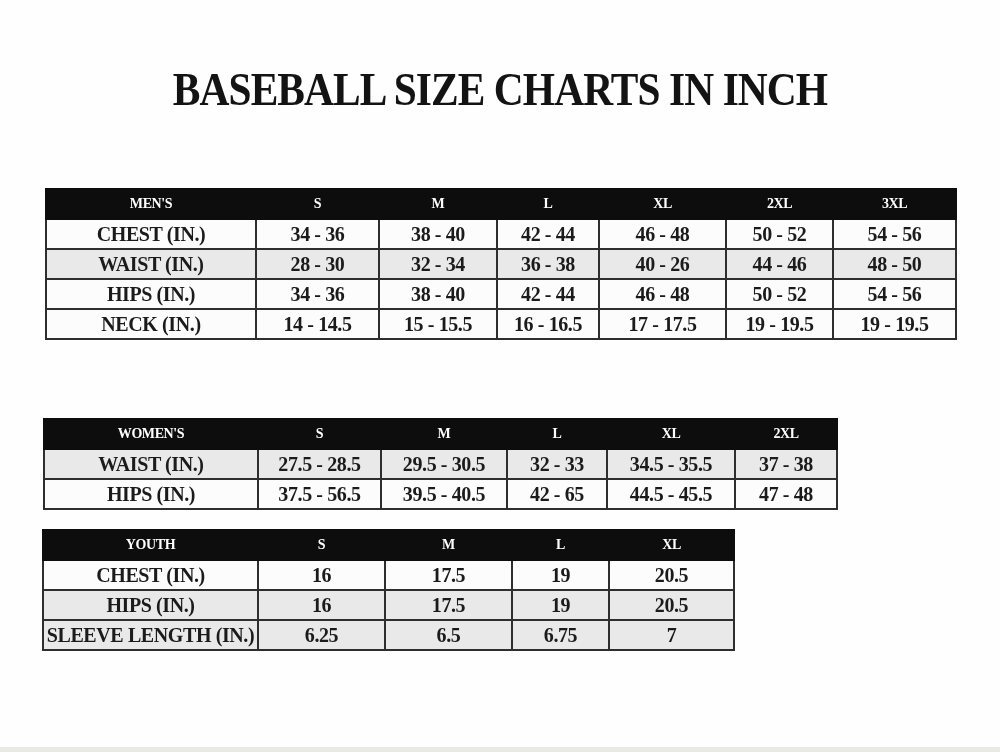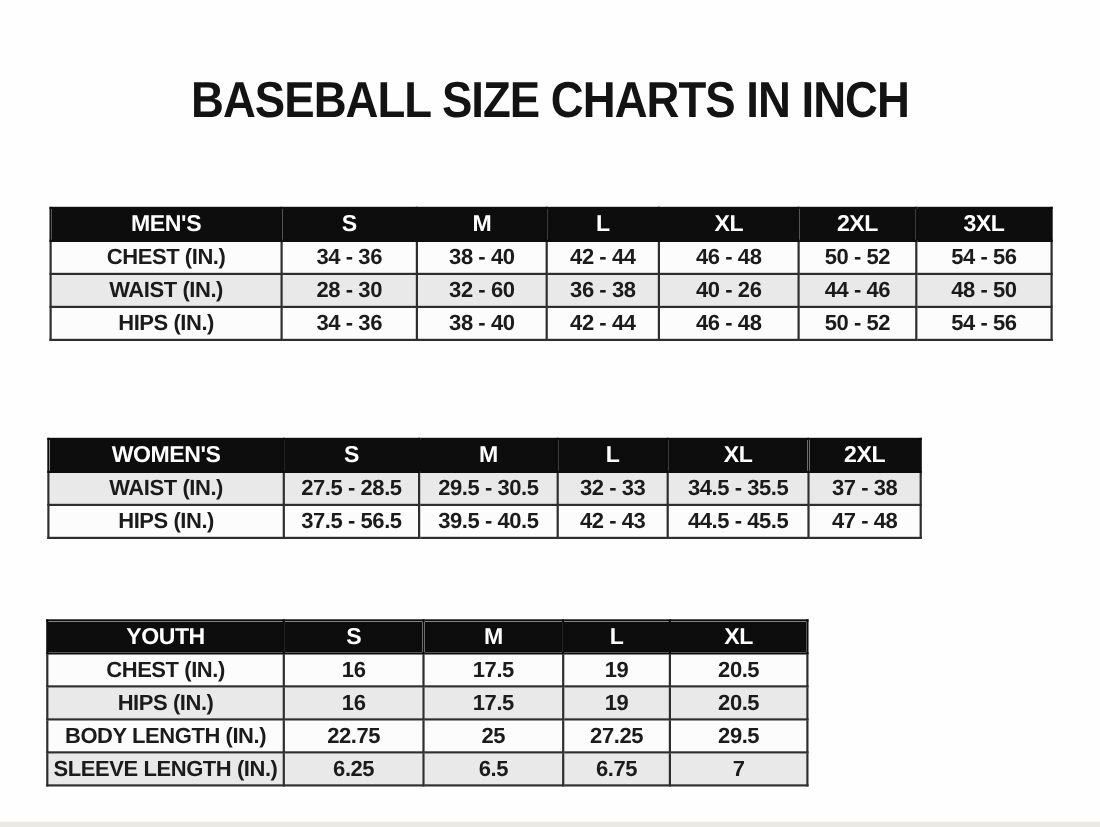--- a/index.html
+++ b/index.html
@@ -6,21 +6,21 @@
     margin: 0;
     padding: 0;
     background: #ffffff;
   }
   #page {
     position: relative;
     width: 1000px;
     height: 752px;
     background: #fefefe;
     overflow: hidden;
-    font-family: Liberation Sans, sans-serif;
+    font-family: Liberation Serif, serif;
   }
   #page-title {
     position: absolute;
     top: 63px;
     left: 0;
     width: 1000px;
     margin: 0;
     text-align: center;
     font-size: 46px;
     font-weight: bold;
@@ -43,35 +43,35 @@
     vertical-align: middle;
     font-weight: bold;
     letter-spacing: -0.4px;
     white-space: nowrap;
     overflow: hidden;
   }
   table.size-table th {
     background: var(--header-bg, #0d0d0d);
     color: var(--header-text, #ffffff);
     border: 2px solid var(--header-bg, #0d0d0d);
-    font-size: 21px;
+    font-size: 14px;
   }
   table.size-table td {
     background: var(--row-bg, #fcfcfc);
     color: var(--text, #1b1b1b);
     border: 2px solid var(--border, #2e2e2e);
     font-size: 20px;
   }
   table.size-table tr.alt td {
     background: var(--row-alt-bg, #e9e9e9);
   }
   
   #table-mens   { left: 45px; top: 188px; }
-  #table-womens { left: 43px; top: 398px; }
-  #table-youth  { left: 42px; top: 563px; }
+  #table-womens { left: 43px; top: 418px; }
+  #table-youth  { left: 42px; top: 529px; }
   #bottom-strip {
     position: absolute;
     left: 0;
     bottom: 0;
     width: 1000px;
     height: 5px;
     background: #ebe9e4;
   }
 </style>
 </head>
@@ -107,34 +107,43 @@
             <td>34 - 36</td>
             <td>38 - 40</td>
             <td>42 - 44</td>
             <td>46 - 48</td>
             <td>50 - 52</td>
             <td>54 - 56</td>
           </tr>
           <tr class="alt">
             <td>WAIST (IN.)</td>
             <td>28 - 30</td>
-            <td>32 - 60</td>
+            <td>32 - 34</td>
             <td>36 - 38</td>
             <td>40 - 26</td>
             <td>44 - 46</td>
             <td>48 - 50</td>
           </tr>
           <tr>
             <td>HIPS (IN.)</td>
             <td>34 - 36</td>
             <td>38 - 40</td>
             <td>42 - 44</td>
             <td>46 - 48</td>
             <td>50 - 52</td>
             <td>54 - 56</td>
+          </tr>
+          <tr>
+            <td>NECK (IN.)</td>
+            <td>14 - 14.5</td>
+            <td>15 - 15.5</td>
+            <td>16 - 16.5</td>
+            <td>17 - 17.5</td>
+            <td>19 - 19.5</td>
+            <td>19 - 19.5</td>
           </tr>
         </tbody>
       </table>
       <table class="size-table" id="table-womens">
         <colgroup>
           <col style="width: 214px;">
           <col style="width: 123px;">
           <col style="width: 126px;">
           <col style="width: 100px;">
           <col style="width: 128px;">
@@ -156,21 +165,21 @@
             <td>27.5 - 28.5</td>
             <td>29.5 - 30.5</td>
             <td>32 - 33</td>
             <td>34.5 - 35.5</td>
             <td>37 - 38</td>
           </tr>
           <tr>
             <td>HIPS (IN.)</td>
             <td>37.5 - 56.5</td>
             <td>39.5 - 40.5</td>
-            <td>42 - 43</td>
+            <td>42 - 65</td>
             <td>44.5 - 45.5</td>
             <td>47 - 48</td>
           </tr>
         </tbody>
       </table>
       <table class="size-table" id="table-youth">
         <colgroup>
           <col style="width: 215px;">
           <col style="width: 127px;">
           <col style="width: 127px;">
@@ -194,27 +203,20 @@
             <td>19</td>
             <td>20.5</td>
           </tr>
           <tr class="alt">
             <td>HIPS (IN.)</td>
             <td>16</td>
             <td>17.5</td>
             <td>19</td>
             <td>20.5</td>
           </tr>
-          <tr>
-            <td>BODY LENGTH (IN.)</td>
-            <td>22.75</td>
-            <td>25</td>
-            <td>27.25</td>
-            <td>29.5</td>
-          </tr>
           <tr class="alt">
             <td>SLEEVE LENGTH (IN.)</td>
             <td>6.25</td>
             <td>6.5</td>
             <td>6.75</td>
             <td>7</td>
           </tr>
         </tbody>
       </table>
     </div>

